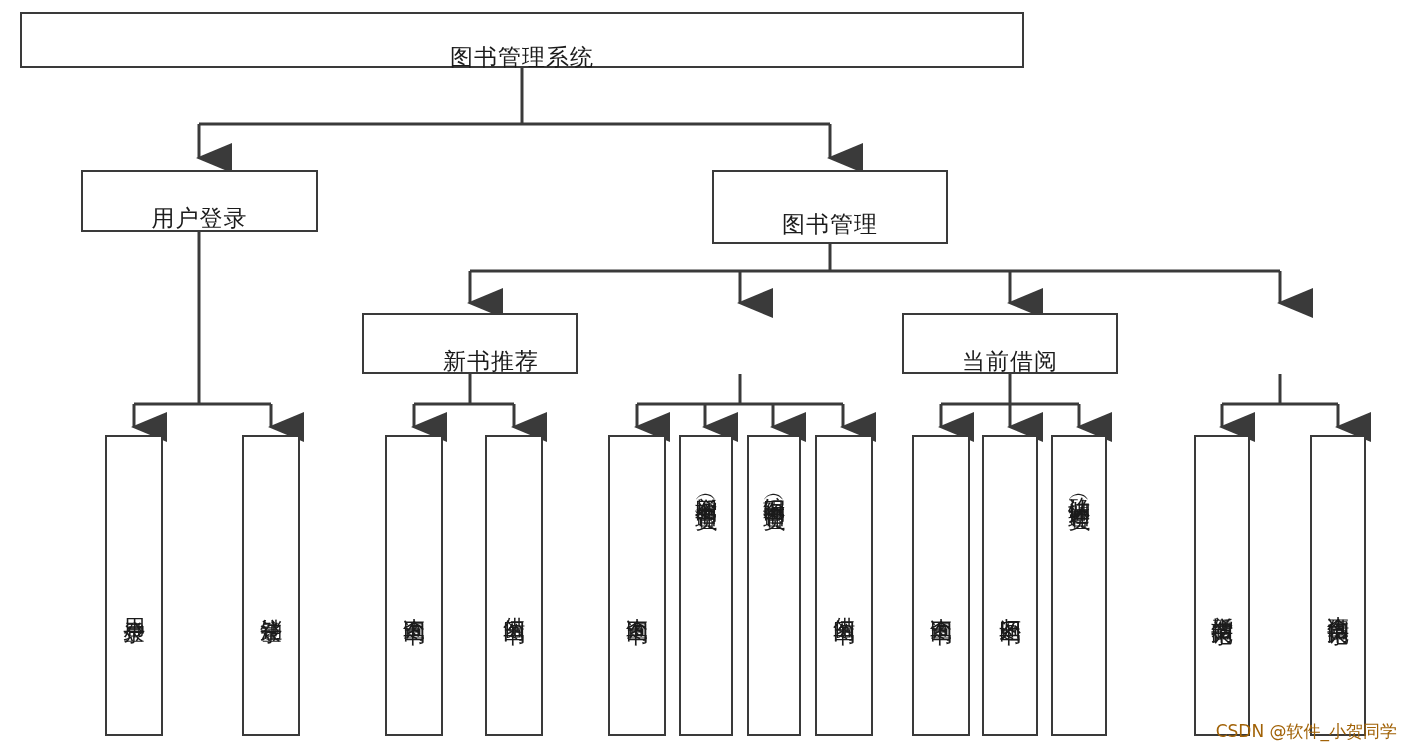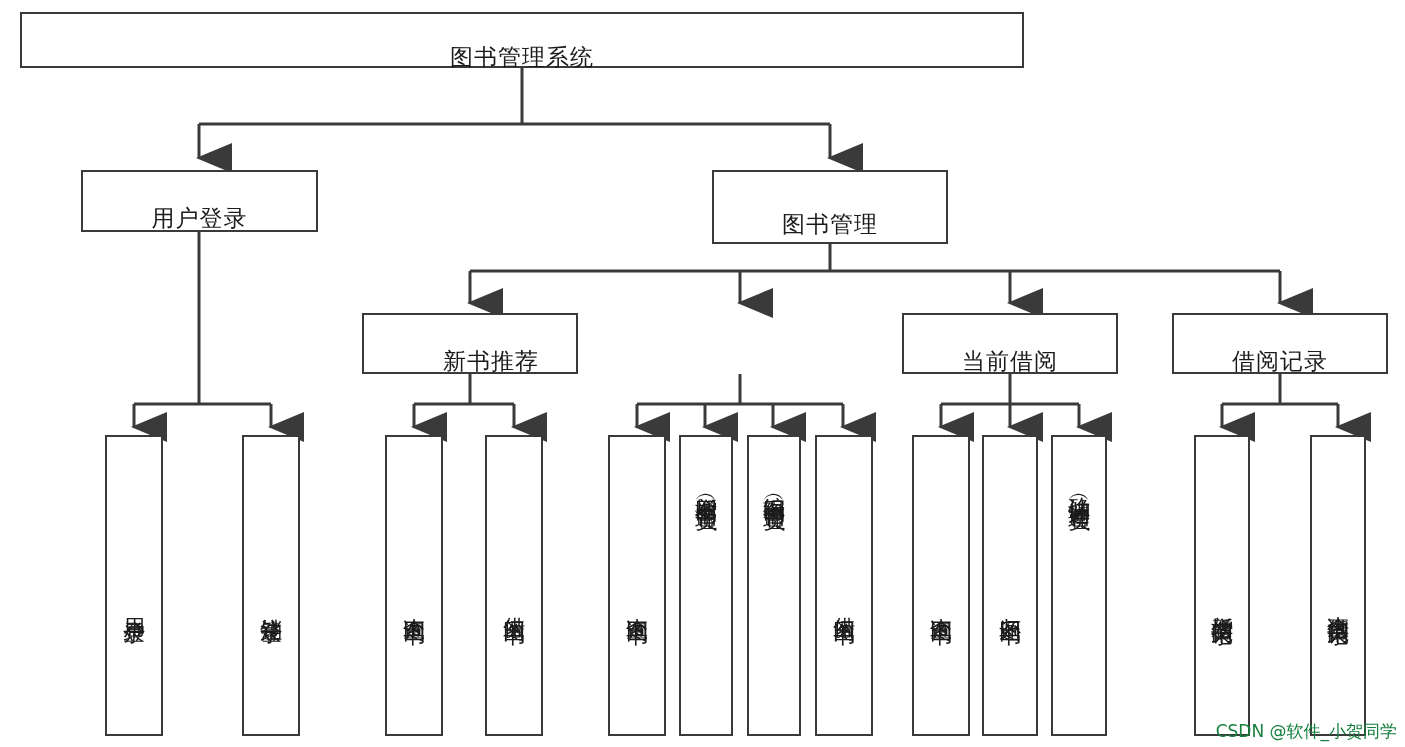--- a/index.html
+++ b/index.html
@@ -65,21 +65,21 @@
   }
   .node.vert.center {
     align-items: center;
     padding-top: 0;
   }
   .watermark {
     position: absolute;
     right: 8px;
     bottom: 4px;
     font-size: 17px;
-    color: #15803d;
+    color: #a16207;
     z-index: 6;
     white-space: nowrap;
     font-family: "DejaVu Sans", "Liberation Sans", sans-serif;
   }
 </style>
 </head>
 <body>
 
 <div id="canvas">
 
@@ -148,23 +148,20 @@
 
   <div class="node horiz" style="left:362px; top:313px; width:216px; height:61px;padding-left:42px;">
     <span class="label">新书推荐</span>
   </div>
 
 
   <div class="node horiz" style="left:902px; top:313px; width:216px; height:61px;">
     <span class="label">当前借阅</span>
   </div>
 
-  <div class="node horiz" style="left:1172px; top:313px; width:216px; height:61px;">
-    <span class="label">借阅记录</span>
-  </div>
 
   <div class="node vert center" style="left:105px; top:435px; width:58px; height:301px;">
     <span class="label">用户登录</span>
   </div>
 
   <div class="node vert center" style="left:242px; top:435px; width:58px; height:301px;">
     <span class="label">注销登录</span>
   </div>
 
   <div class="node vert center" style="left:385px; top:435px; width:58px; height:301px;">

